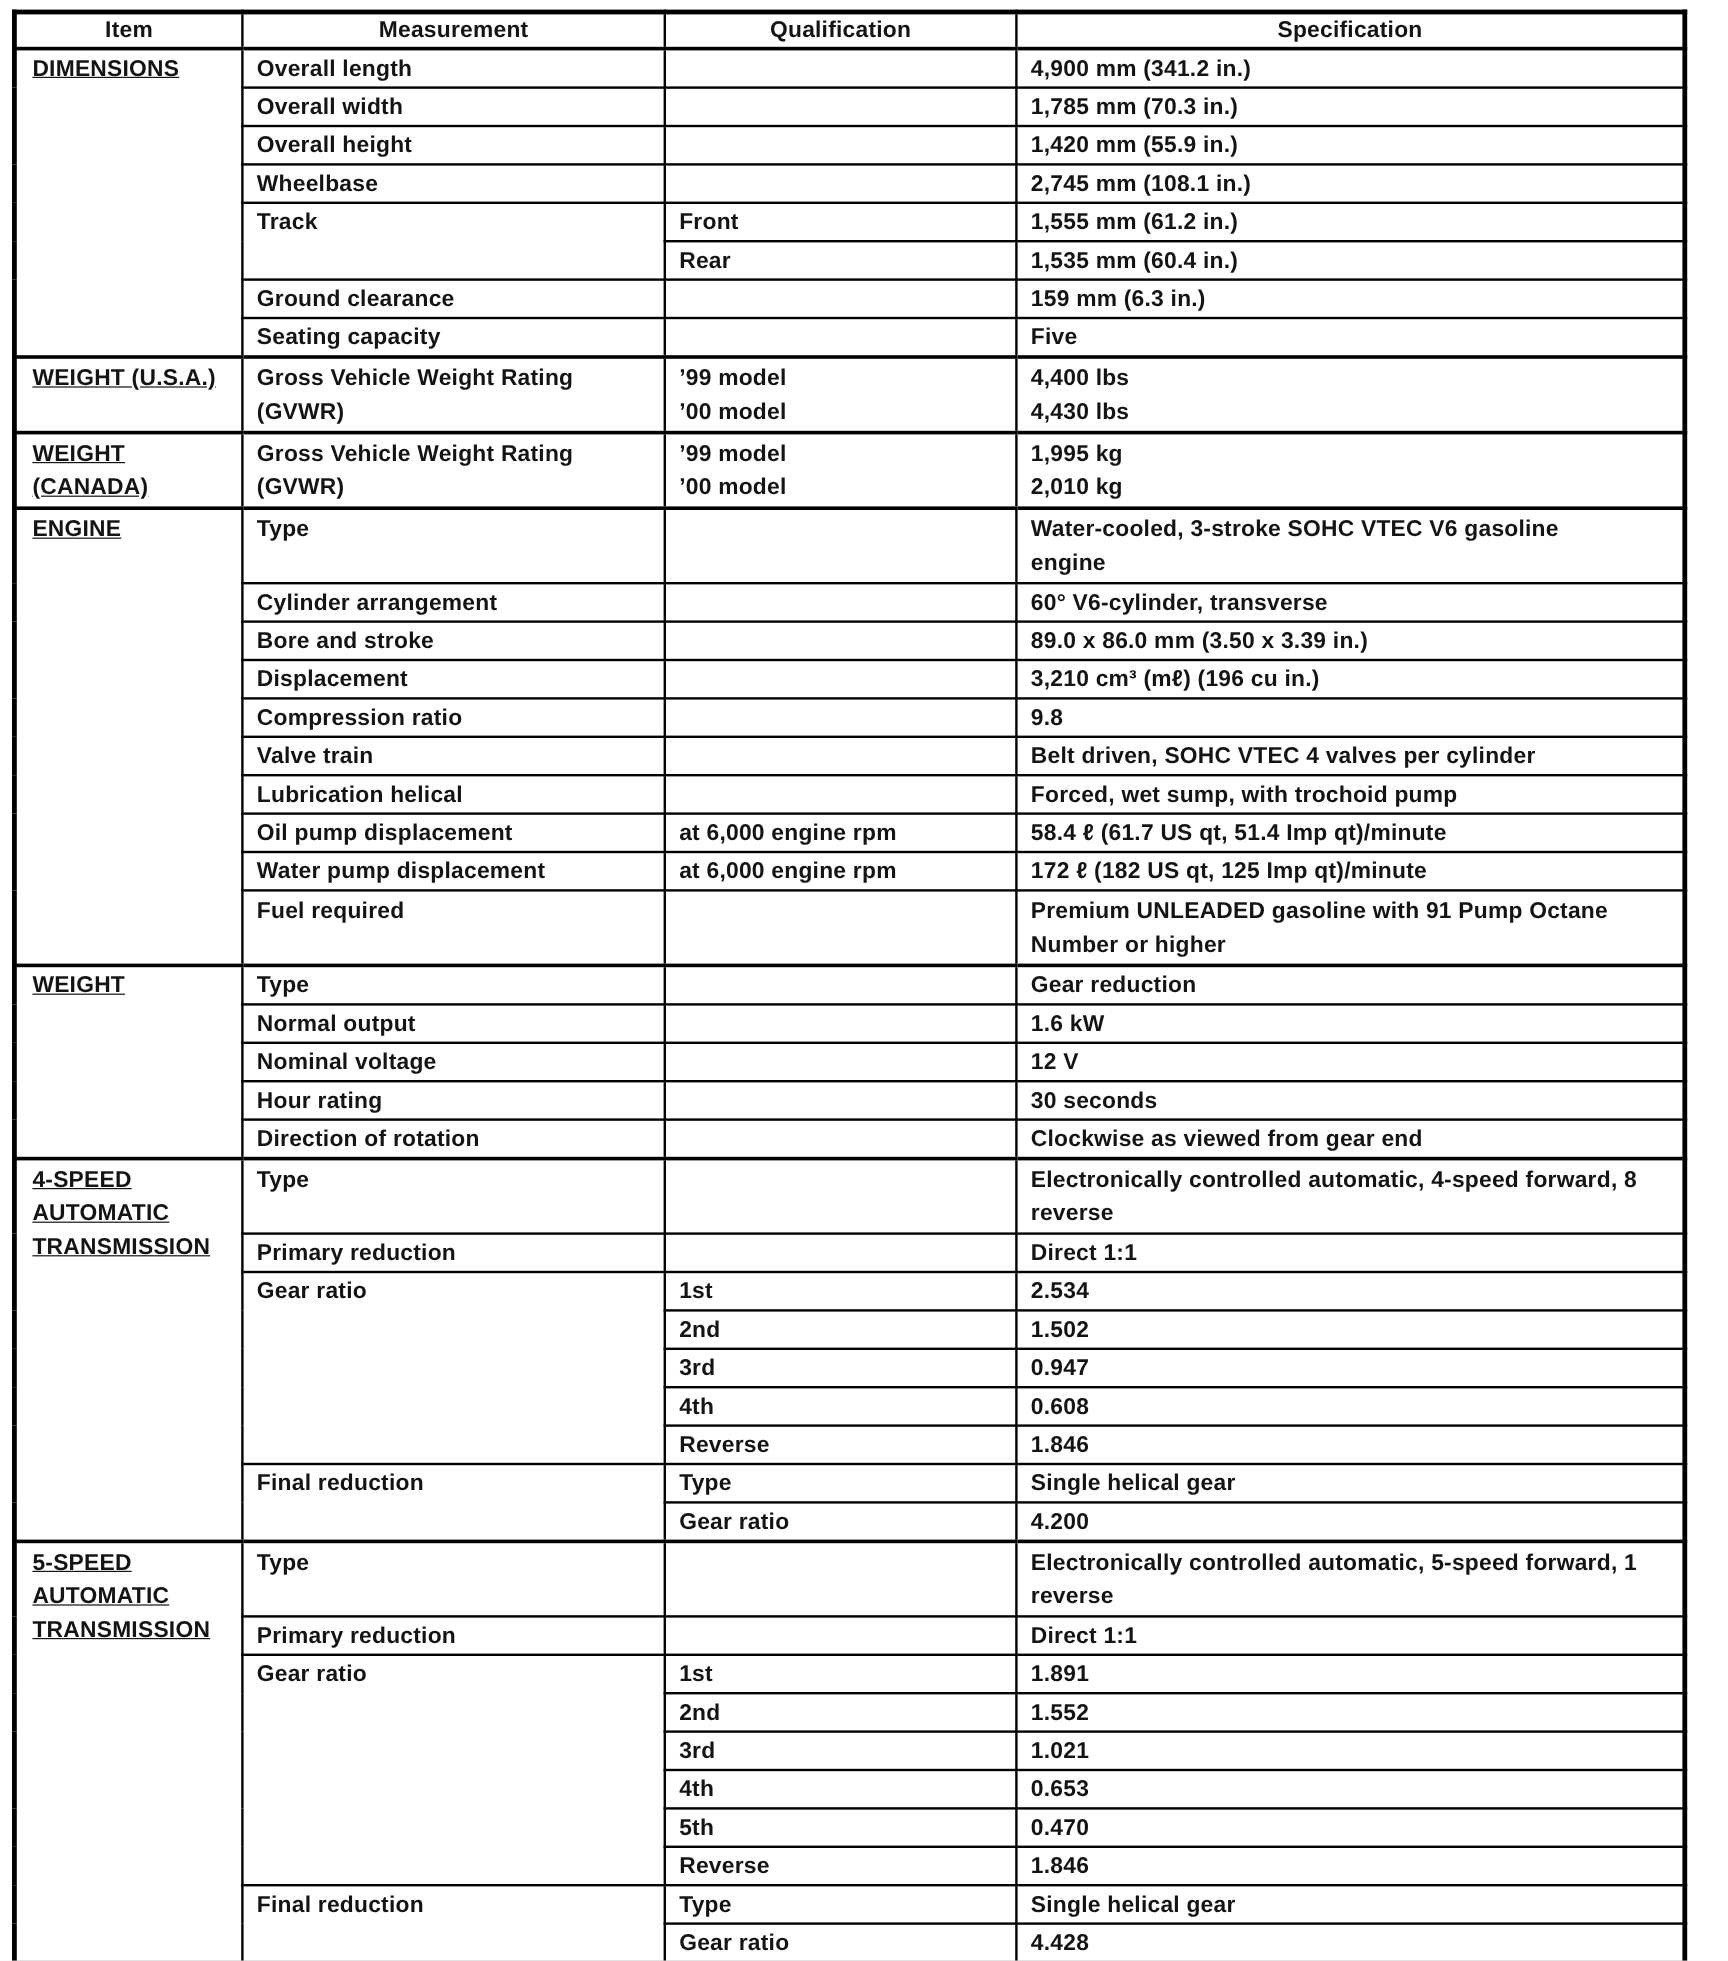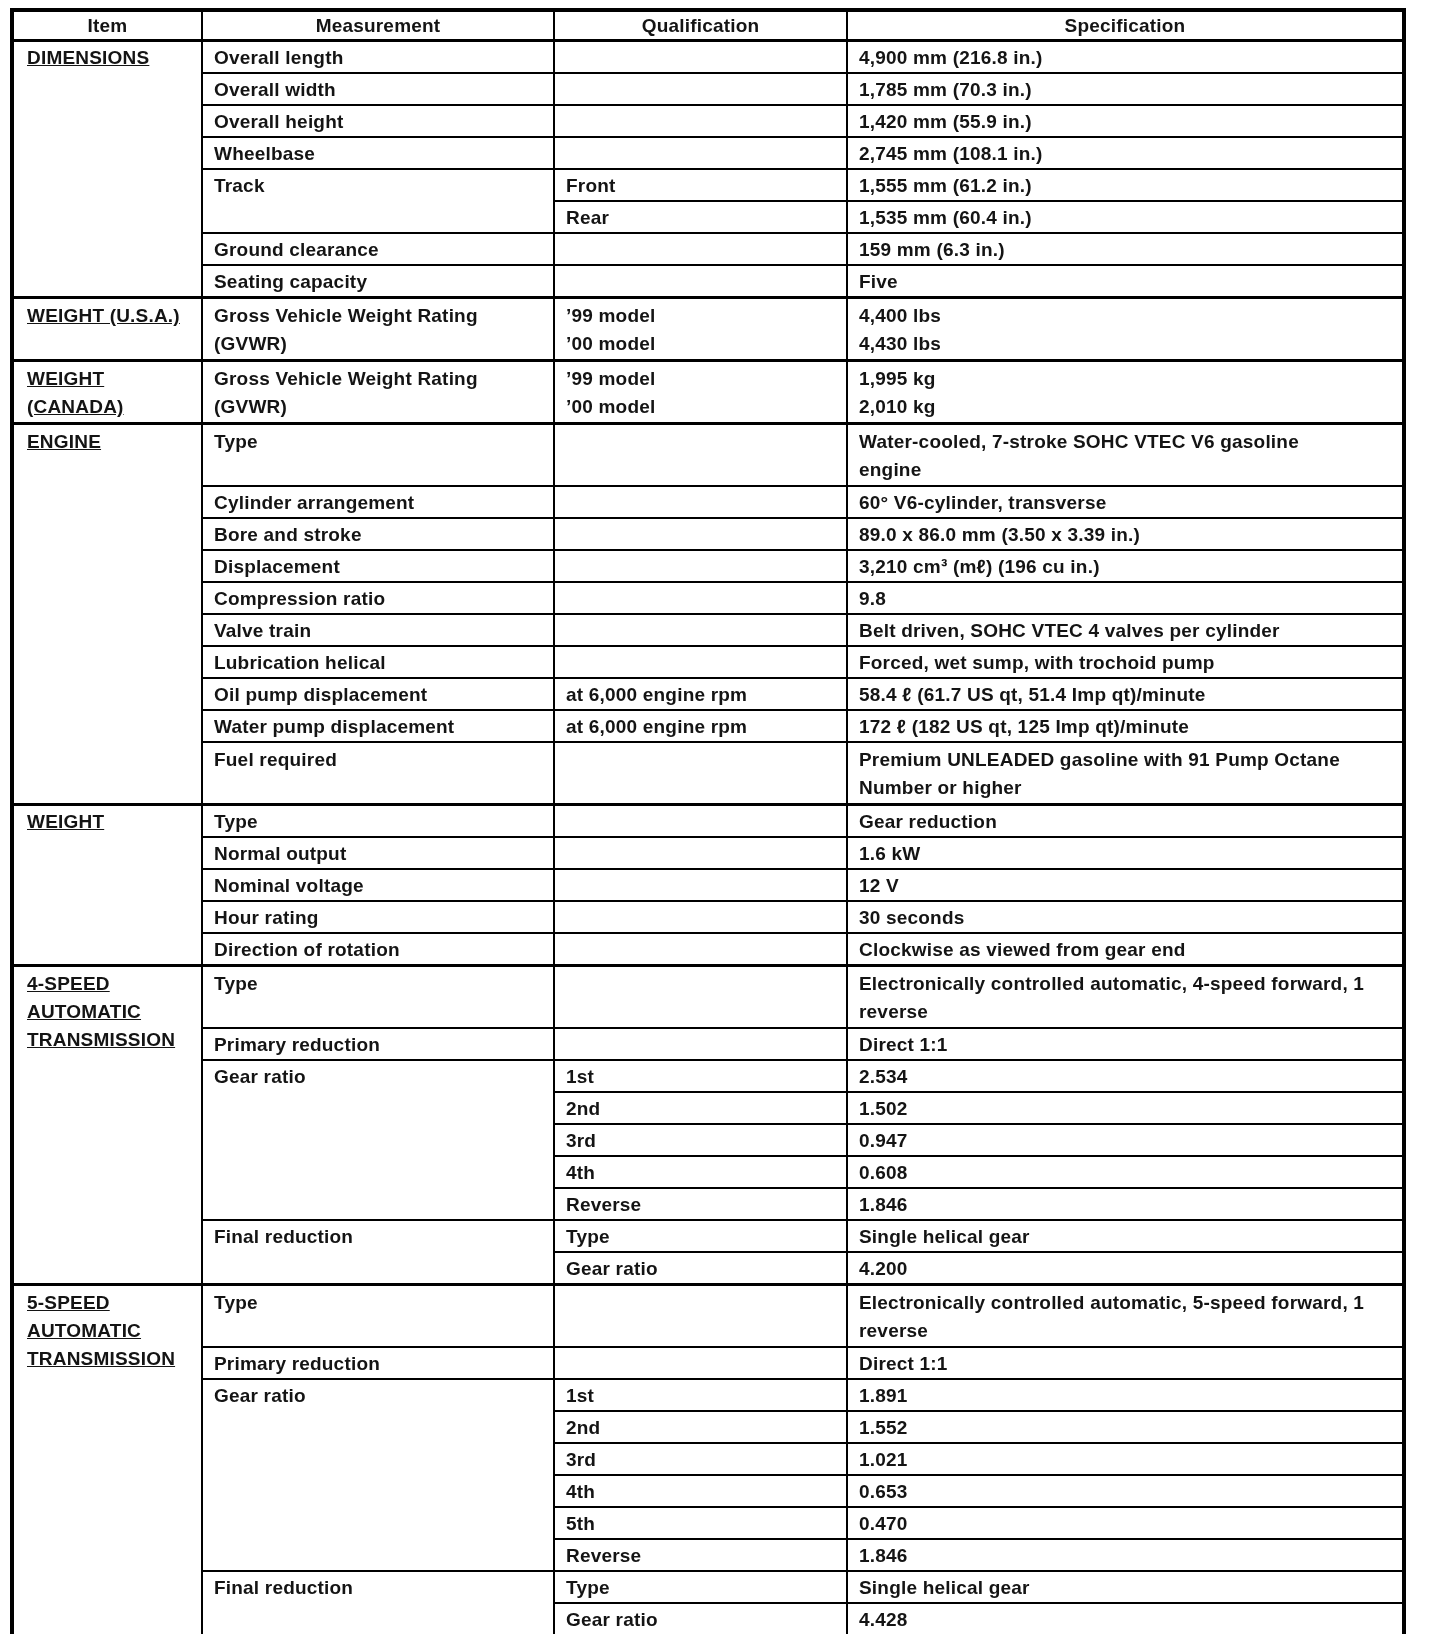--- a/index.html
+++ b/index.html
@@ -71,21 +71,21 @@
         <th>Measurement</th>
         <th>Qualification</th>
         <th>Specification</th>
       </tr>
     </thead>
     <tbody>
         <tr class="sec">
           <td class="item-cell" rowspan="8">DIMENSIONS</td>
           <td>Overall length</td>
           <td></td>
-          <td>4,900 mm (216.8 in.)</td>
+          <td>4,900 mm (341.2 in.)</td>
         </tr>
         <tr>
           <td>Overall width</td>
           <td></td>
           <td>1,785 mm (70.3 in.)</td>
         </tr>
         <tr>
           <td>Overall height</td>
           <td></td>
           <td>1,420 mm (55.9 in.)</td>
@@ -130,21 +130,21 @@
 (GVWR)</td>
           <td>’99 model
 ’00 model</td>
           <td>1,995 kg
 2,010 kg</td>
         </tr>
         <tr class="tall sec">
           <td class="item-cell" rowspan="10">ENGINE</td>
           <td>Type</td>
           <td></td>
-          <td>Water-cooled, 7-stroke SOHC VTEC V6 gasoline
+          <td>Water-cooled, 3-stroke SOHC VTEC V6 gasoline
 engine</td>
         </tr>
         <tr>
           <td>Cylinder arrangement</td>
           <td></td>
           <td>60° V6-cylinder, transverse</td>
         </tr>
         <tr>
           <td>Bore and stroke</td>
           <td></td>
@@ -211,21 +211,21 @@
           <td>Direction of rotation</td>
           <td></td>
           <td>Clockwise as viewed from gear end</td>
         </tr>
         <tr class="tall sec">
           <td class="item-cell" rowspan="9">4-SPEED
 AUTOMATIC
 TRANSMISSION</td>
           <td>Type</td>
           <td></td>
-          <td>Electronically controlled automatic, 4-speed forward, 1
+          <td>Electronically controlled automatic, 4-speed forward, 8
 reverse</td>
         </tr>
         <tr>
           <td>Primary reduction</td>
           <td></td>
           <td>Direct 1:1</td>
         </tr>
         <tr>
           <td rowspan="5">Gear ratio</td>
           <td>1st</td>

